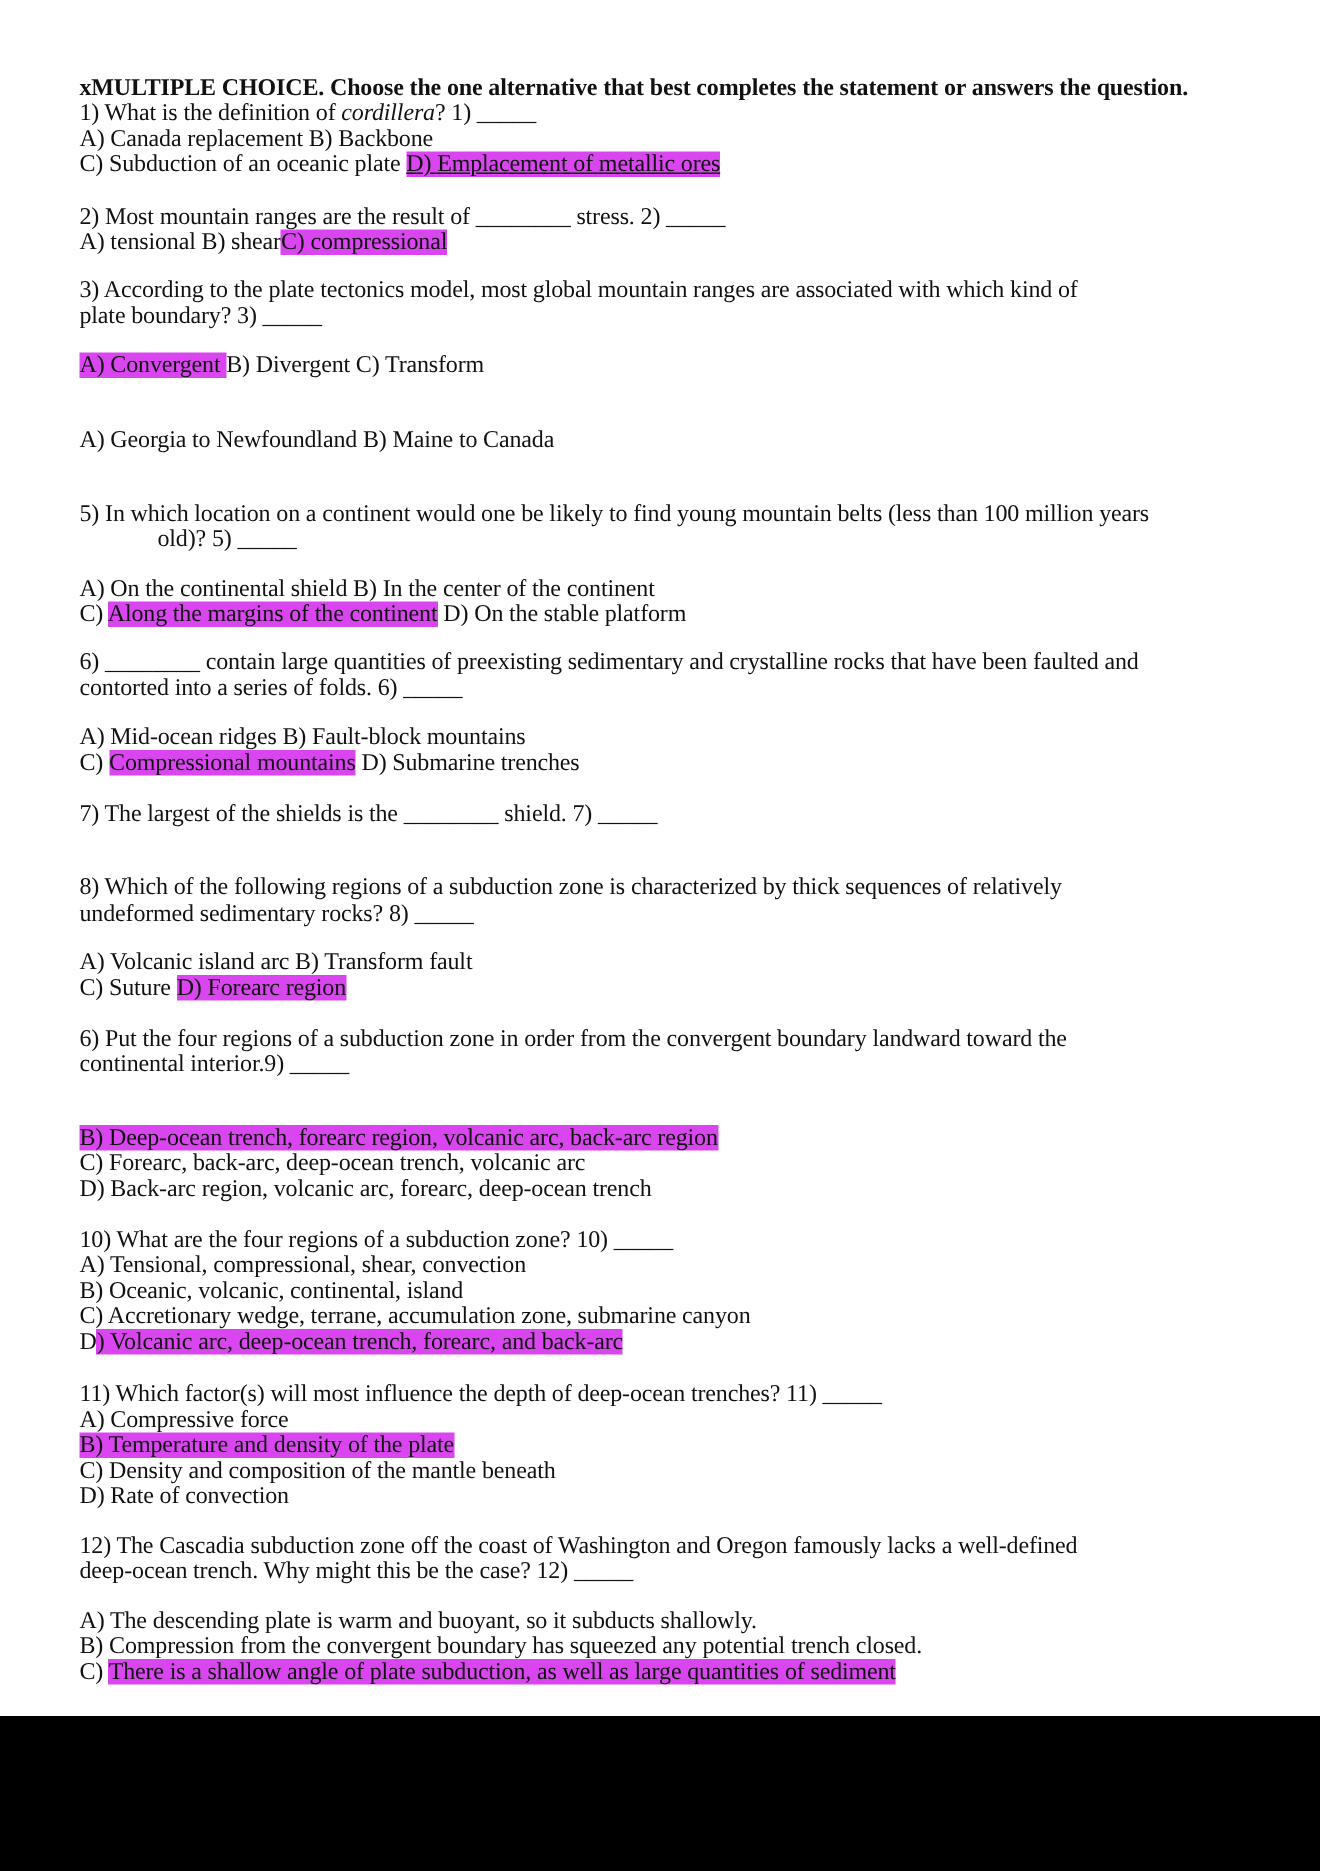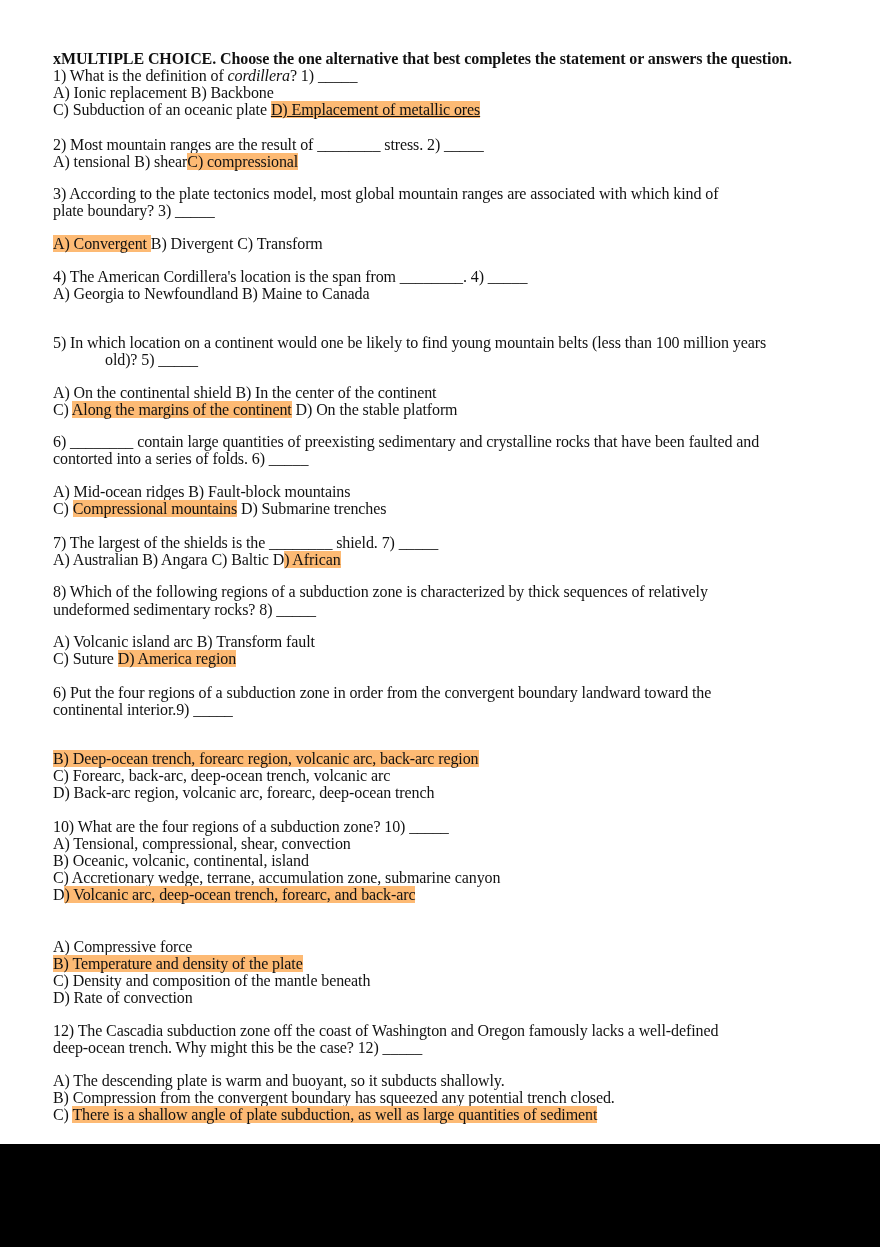--- a/index.html
+++ b/index.html
@@ -10,79 +10,78 @@
   }
   .page {
     position: absolute; left: 0; top: 0; width: 880px; height: 1144px;
     background: #ffffff;
   }
   .line {
     position: absolute; left: 53px; font-size: 16px; line-height: 17px;
     white-space: nowrap; letter-spacing: -0.1px;
   }
   .header { font-weight: bold; }
-  .hl { background: #fdba74; }
+  .hl { background: #d946ef; }
   .ul { text-decoration: underline; }
   .indent { left: 105px; }
   i { }
   .black-band {
     position: absolute; left: 0; top: 1144px; width: 880px; height: 103px; background: #000;
   }
 </style>
 </head>
 <body>
 
 <div class="page">
 
   <div class="line header" style="top:50px">xMULTIPLE CHOICE. Choose the one alternative that best completes the statement or answers the question.</div>
 
   <div class="line" style="top:67px"><span>1) What is the definition of </span><i>cordillera</i><span>? 1) _____</span></div>
-  <div class="line" style="top:84px">A) Ionic replacement B) Backbone</div>
+  <div class="line" style="top:84px">A) Canada replacement B) Backbone</div>
   <div class="line" style="top:101px"><span>C) Subduction of an oceanic plate </span><span class="hl ul">D) Emplacement of metallic ores</span></div>
 
   <div class="line" style="top:136px">2) Most mountain ranges are the result of ________ stress. 2) _____</div>
   <div class="line" style="top:153px"><span>A) tensional B) shear</span><span class="hl">C) compressional</span></div>
 
   <div class="line" style="top:185px">3) According to the plate tectonics model, most global mountain ranges are associated with which kind of</div>
   <div class="line" style="top:202px">plate  boundary? 3) _____</div>
   <div class="line" style="top:235px"><span class="hl">A) Convergent </span><span>B) Divergent C) Transform</span></div>
 
-  <div class="line" style="top:268px">4) The American Cordillera's location is the span from ________. 4) _____</div>
   <div class="line" style="top:285px">A) Georgia to Newfoundland B) Maine to Canada</div>
 
   <div class="line" style="top:334px">5) In which location on a continent would one be likely to find young mountain belts (less than 100 million years</div>
   <div class="line indent" style="top:351px">old)? 5) _____</div>
   <div class="line" style="top:384px">A) On the continental shield B) In the center of the continent</div>
   <div class="line" style="top:401px"><span>C) </span><span class="hl">Along the margins of the continent</span><span> D) On the stable platform</span></div>
 
   <div class="line" style="top:433px">6) ________ contain large quantities of preexisting sedimentary and crystalline rocks that have been faulted and</div>
   <div class="line" style="top:450px">contorted  into a series of folds. 6) _____</div>
   <div class="line" style="top:483px">A) Mid-ocean ridges B) Fault-block mountains</div>
   <div class="line" style="top:500px"><span>C) </span><span class="hl">Compressional mountains</span><span> D) Submarine trenches</span></div>
 
   <div class="line" style="top:534px">7) The largest of the shields is the ________ shield. 7) _____</div>
-  <div class="line" style="top:551px"><span>A) Australian B) Angara C) Baltic D</span><span class="hl">) African</span></div>
 
   <div class="line" style="top:583px">8) Which of the following regions of a subduction zone is characterized by thick sequences of relatively</div>
   <div class="line" style="top:601px">undeformed  sedimentary rocks? 8) _____</div>
   <div class="line" style="top:633px">A) Volcanic island arc B) Transform fault</div>
-  <div class="line" style="top:650px"><span>C) Suture </span><span class="hl">D) America region</span></div>
+  <div class="line" style="top:650px"><span>C) Suture </span><span class="hl">D) Forearc region</span></div>
 
   <div class="line" style="top:684px">6) Put the four regions of a subduction zone in order from the convergent boundary landward toward the</div>
   <div class="line" style="top:701px">continental  interior.9) _____</div>
   <div class="line" style="top:750px"><span class="hl">B) Deep-ocean trench, forearc region, volcanic arc, back-arc region</span></div>
   <div class="line" style="top:767px">C) Forearc, back-arc, deep-ocean trench, volcanic arc</div>
   <div class="line" style="top:784px">D) Back-arc region, volcanic arc, forearc, deep-ocean trench</div>
 
   <div class="line" style="top:818px">10) What are the four regions of a subduction zone? 10) _____</div>
   <div class="line" style="top:835px">A) Tensional, compressional, shear, convection</div>
   <div class="line" style="top:852px">B) Oceanic, volcanic, continental, island</div>
   <div class="line" style="top:869px">C) Accretionary wedge, terrane, accumulation zone, submarine canyon</div>
   <div class="line" style="top:886px"><span>D</span><span class="hl">) Volcanic arc, deep-ocean trench, forearc, and back-arc</span></div>
 
+  <div class="line" style="top:921px">11) Which factor(s) will most influence the depth of deep-ocean trenches? 11) _____</div>
   <div class="line" style="top:938px">A) Compressive force</div>
   <div class="line" style="top:955px"><span class="hl">B) Temperature and density of the plate</span></div>
   <div class="line" style="top:972px">C) Density and composition of the mantle beneath</div>
   <div class="line" style="top:989px">D) Rate of convection</div>
 
   <div class="line" style="top:1022px">12) The Cascadia subduction zone off the coast of Washington and Oregon famously lacks a well-defined</div>
   <div class="line" style="top:1039px">deep-ocean  trench. Why might this be the case? 12) _____</div>
   <div class="line" style="top:1072px">A) The descending plate is warm and buoyant, so it subducts shallowly.</div>
   <div class="line" style="top:1089px">B) Compression from the convergent boundary has squeezed any potential trench closed.</div>
   <div class="line" style="top:1106px"><span>C) </span><span class="hl">There is a shallow angle of plate subduction, as well as large quantities of sediment</span></div>

